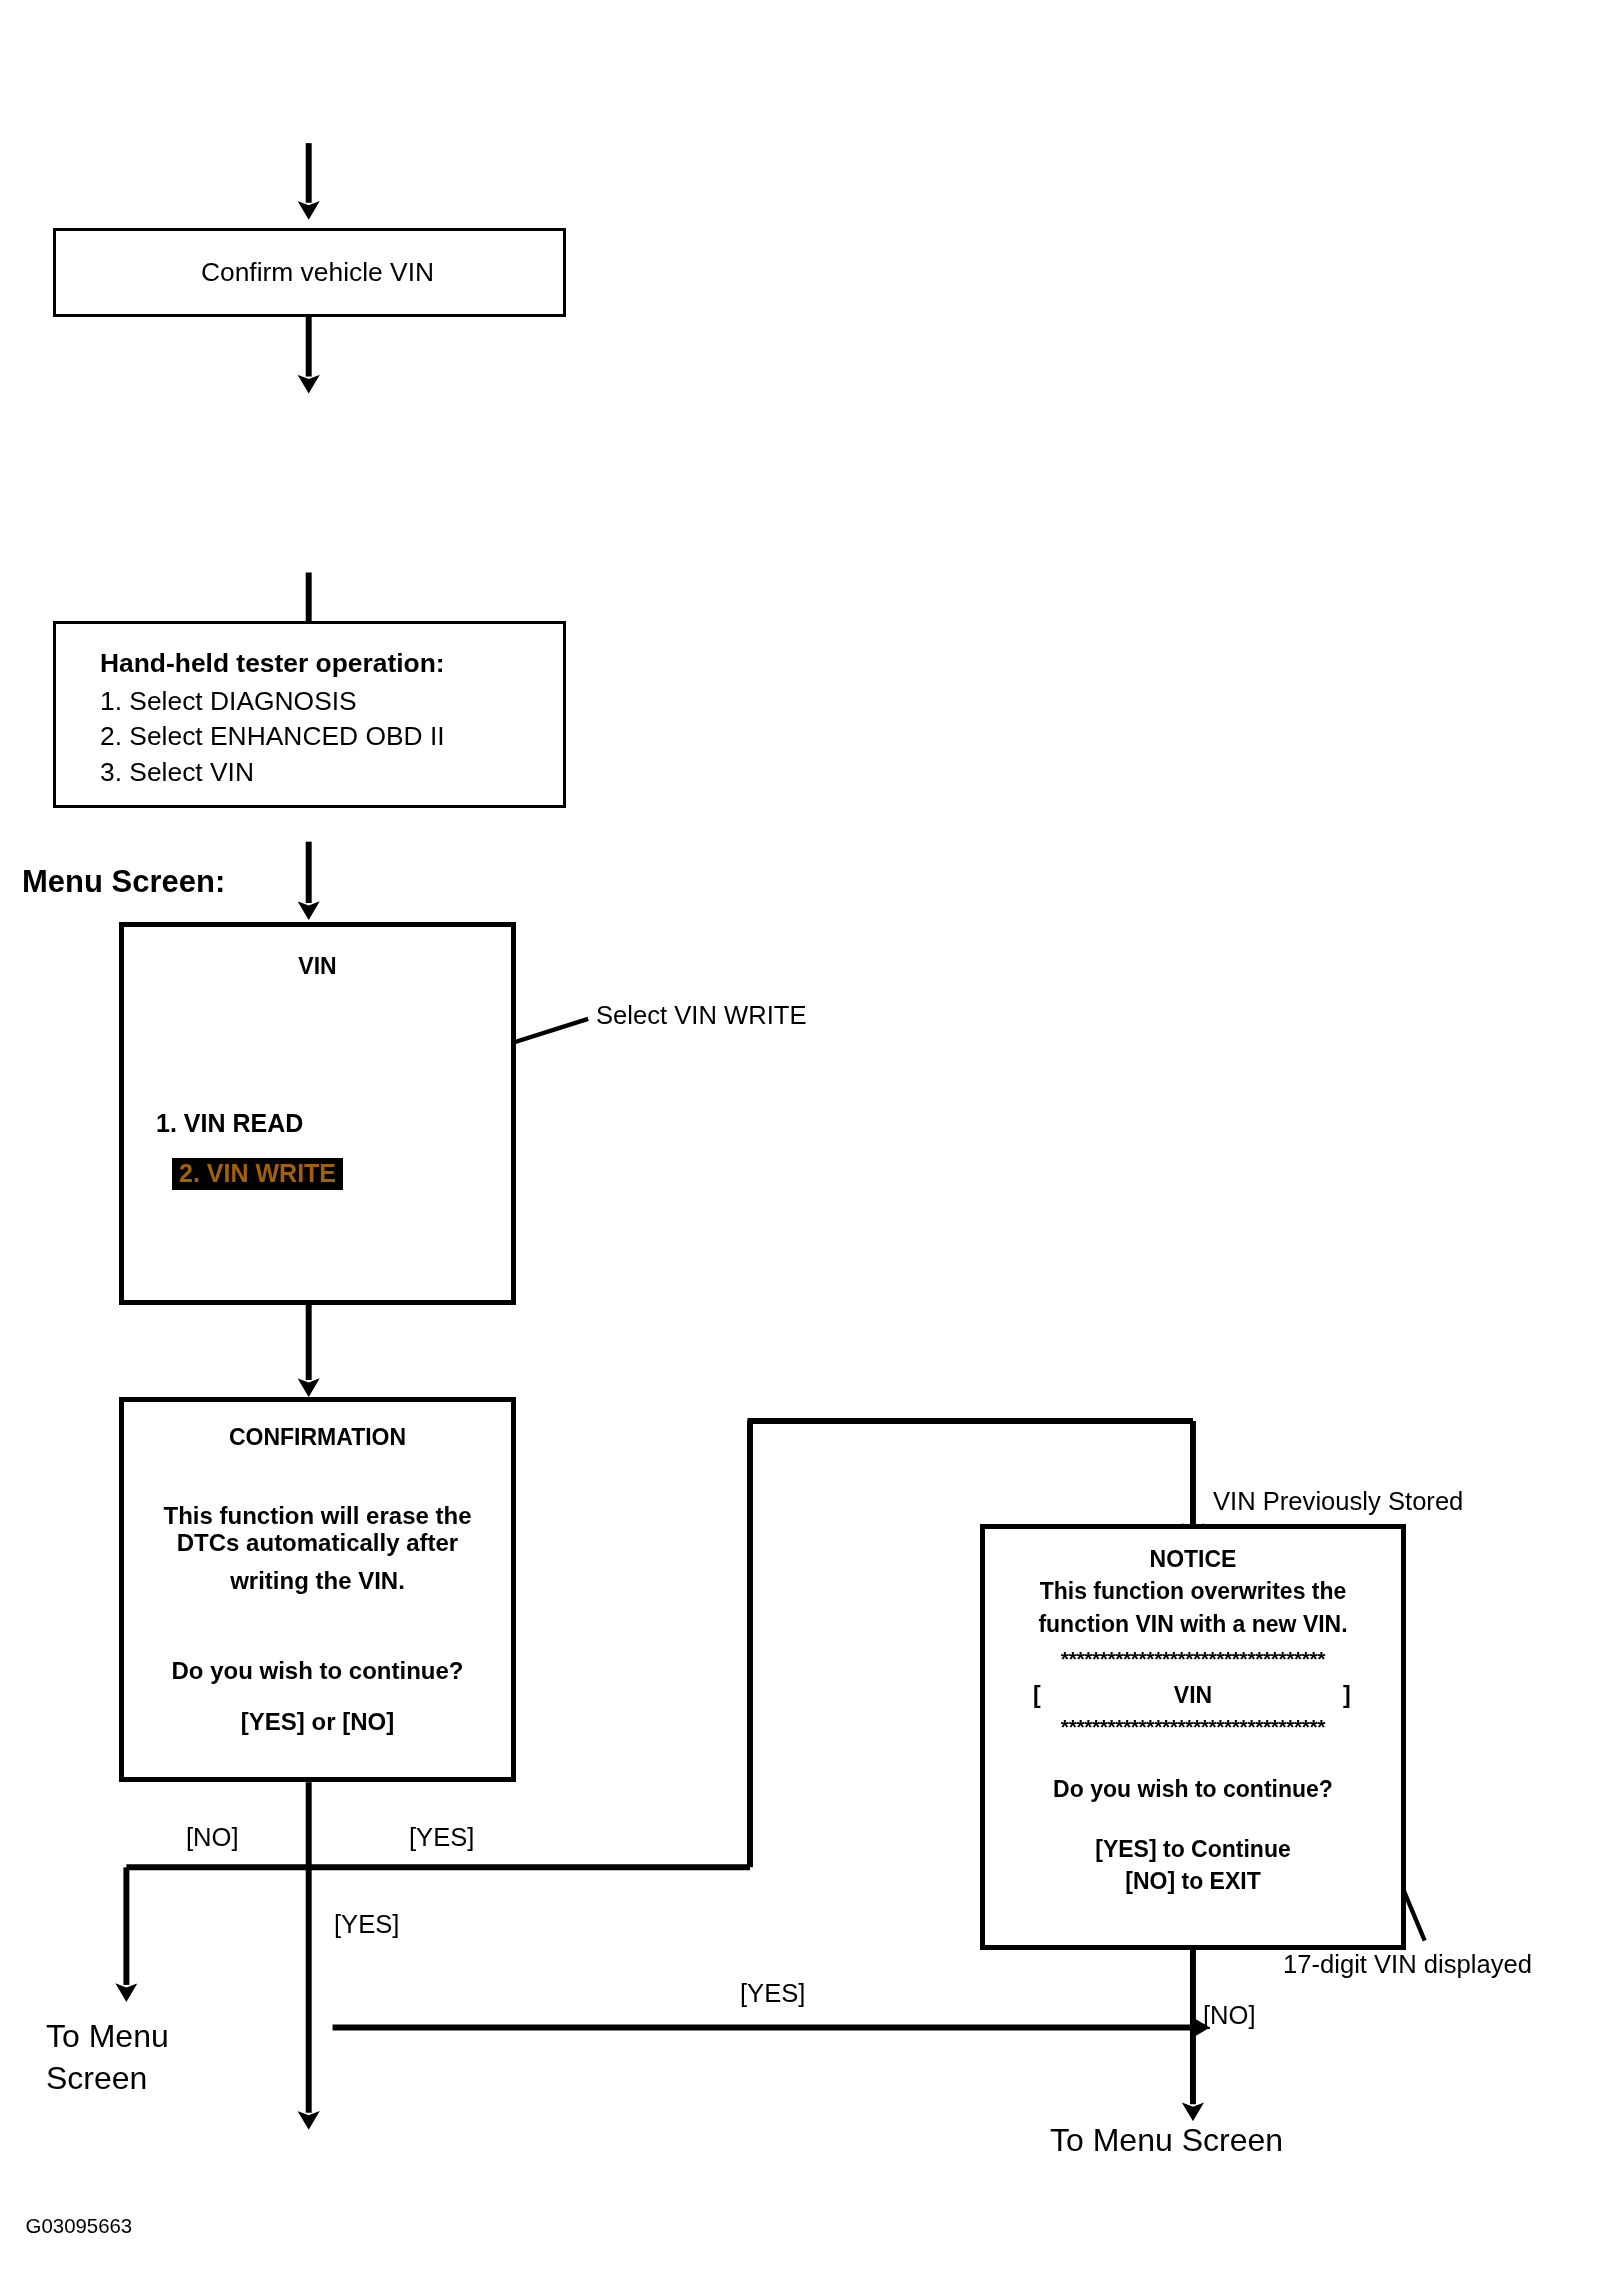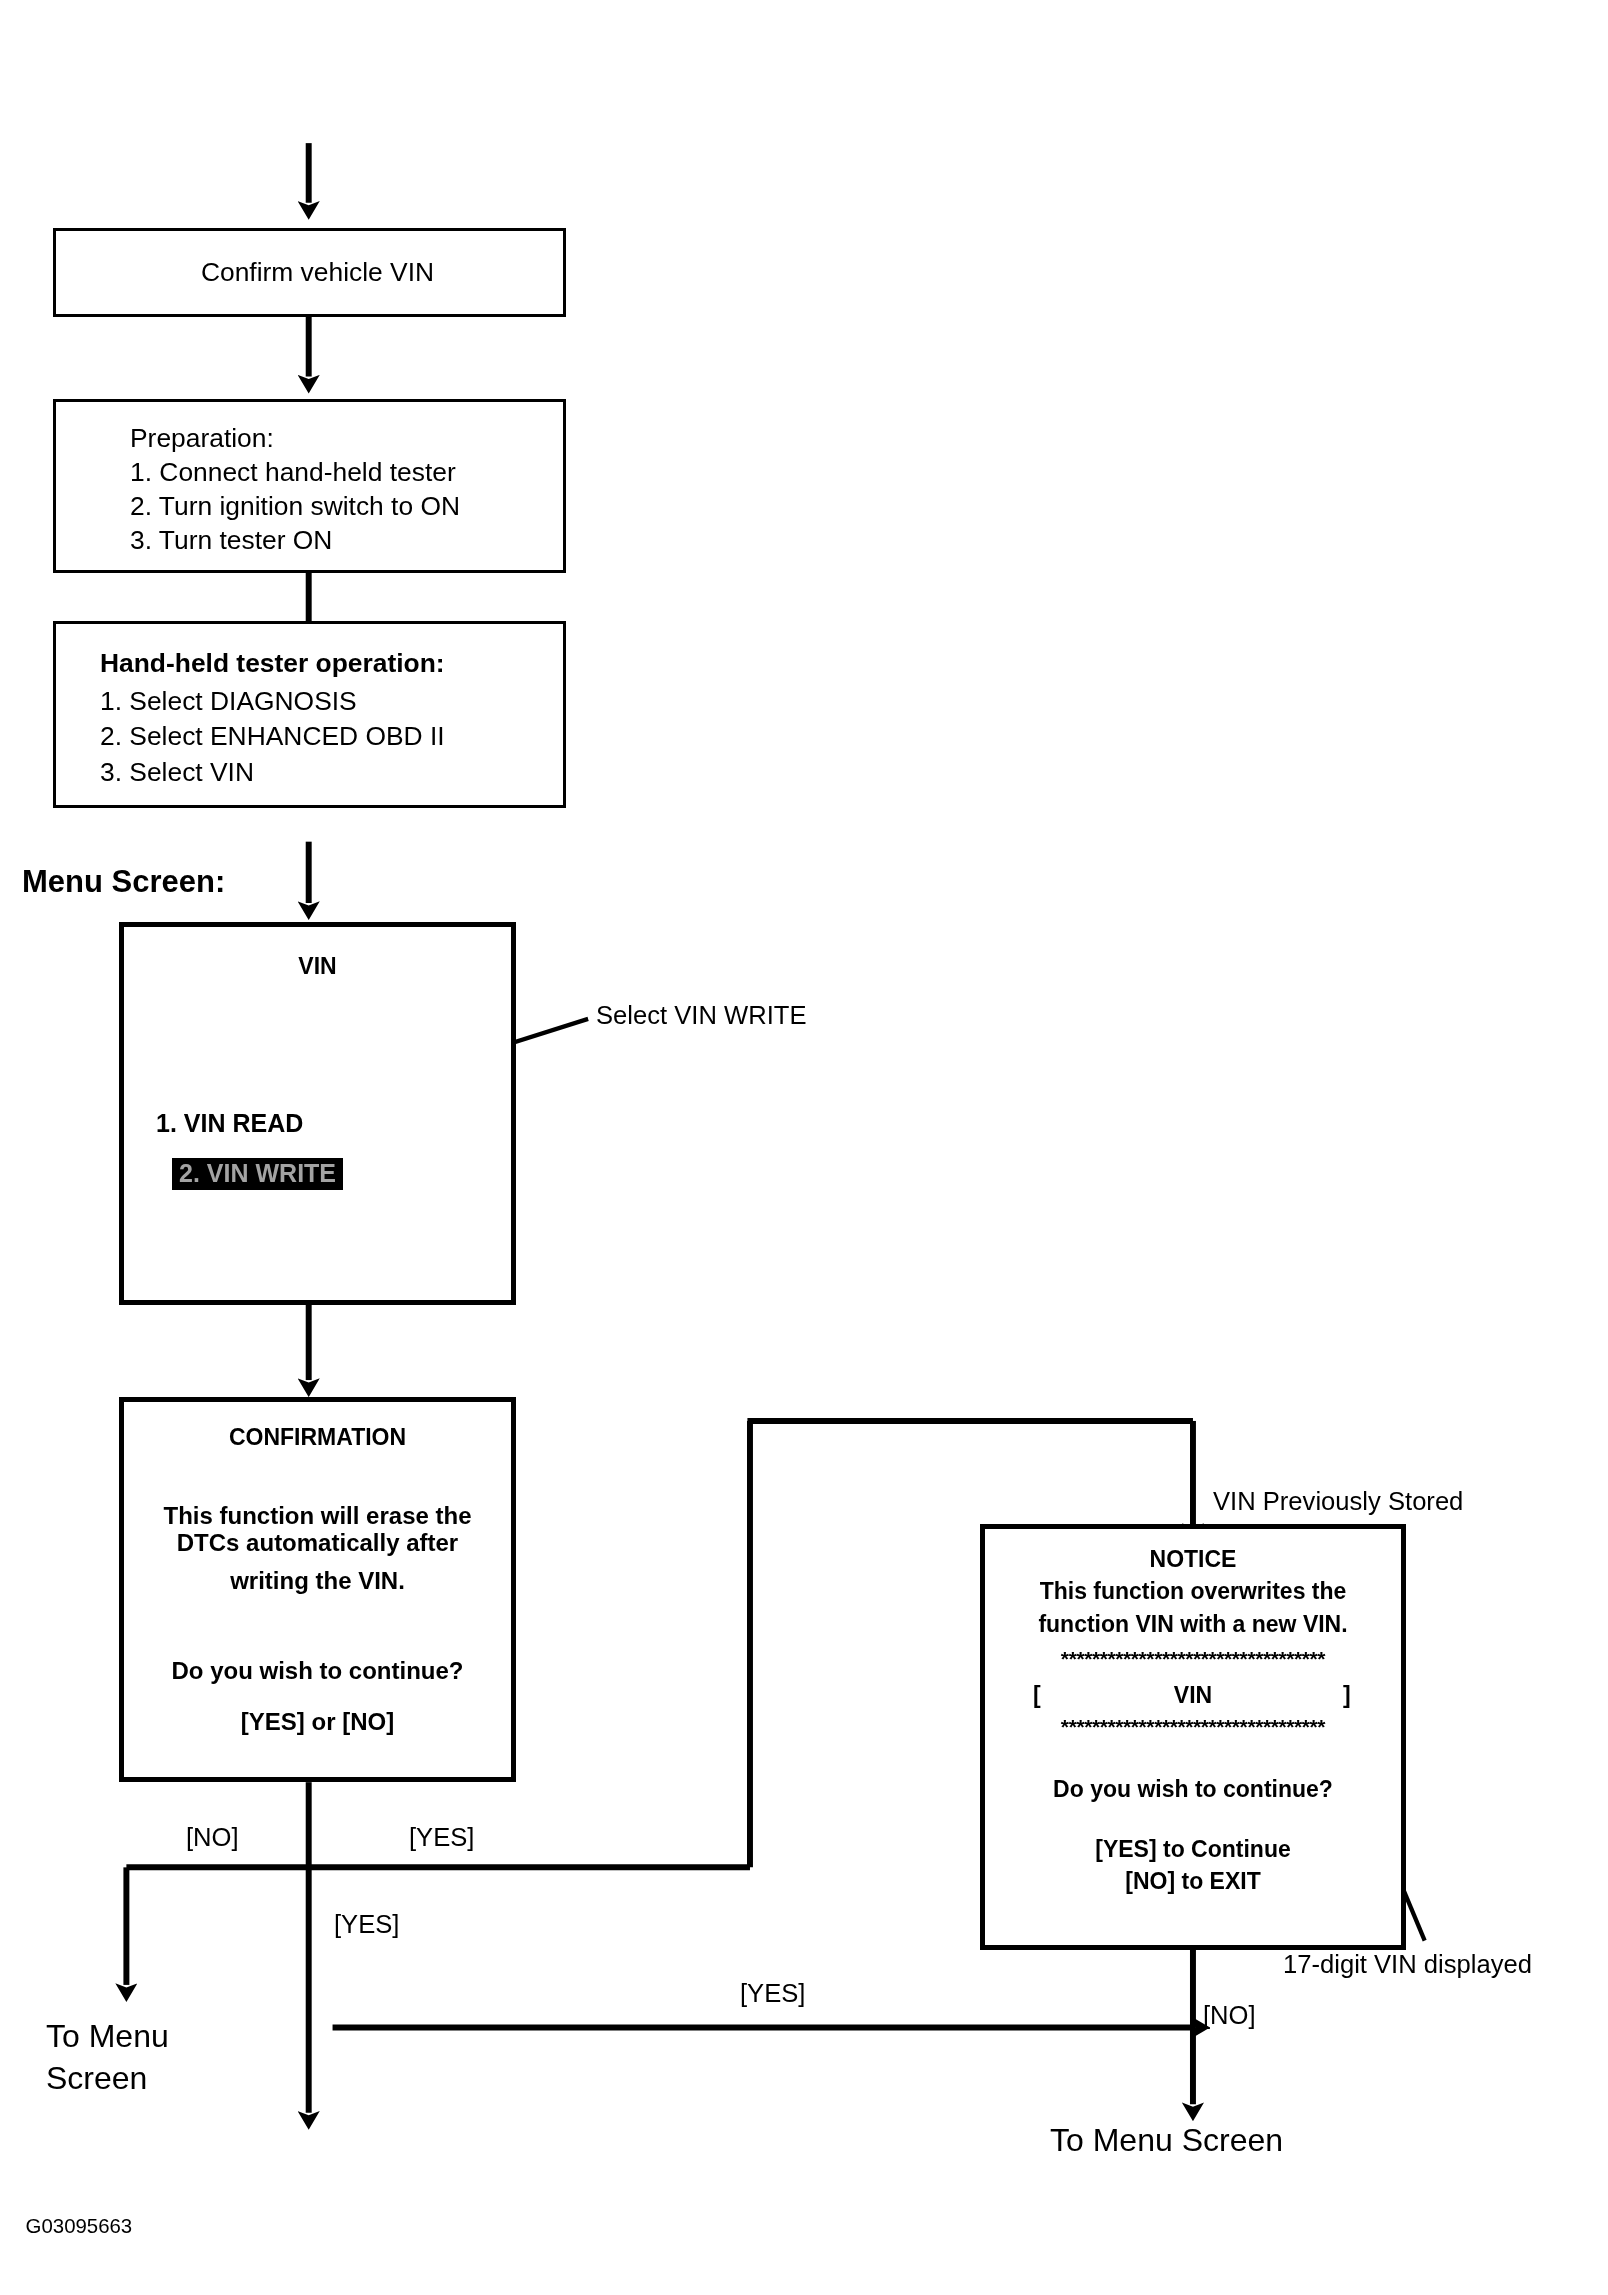--- a/index.html
+++ b/index.html
@@ -42,21 +42,21 @@
   .f-notice{ font-size:23px; font-weight:bold; }
   .f-stars{ font-size:21px; font-weight:bold; letter-spacing:-0.4px;}
   .f-anno{ font-size:25.6px; }
   .f-menuscreen{ font-size:31px; font-weight:bold; }
   .f-tomenu{ font-size:32px; }
   .f-id{ font-size:20.4px; }
   .f-edge{ font-size:25.6px; }
 
   .invert{
     background:#000;
-    color:#a3a3a3;
+    color:#a16207;
     display:inline-block;
     padding:0.9px 6.8px 2.6px 6.8px;
   }
   .lines-tight{ line-height:1.30; }
   .lines-loose{ line-height:1.42; }
 </style>
 </head>
 <body>
 
 <div id="canvas">
@@ -103,26 +103,20 @@
       <line x1="400" y1="1288" x2="690" y2="1196"></line>
       <line x1="1560" y1="2010" x2="1672" y2="2278"></line>
     </g>
   </svg>
 
 
   <div class="box ctr" style="left:53px; top:228px; width:513px; height:89px;">
     <div class="txt f-body" style="left:0; top:25.6px; width:100%; text-align:center;">Confirm vehicle VIN</div>
   </div>
 
-  <div class="box lft lines-tight" style="left:53px; top:399px; width:513px; height:174px;">
-    <div class="txt f-body" style="left:66px; top:19px;">Preparation:</div>
-    <div class="txt f-body" style="left:66px; top:53px;">1. Connect hand-held tester</div>
-    <div class="txt f-body" style="left:66px; top:87px;">2. Turn ignition switch to ON</div>
-    <div class="txt f-body" style="left:66px; top:121px;">3. Turn tester ON</div>
-  </div>
 
   <div class="box lft lines-tight" style="left:53px; top:621px; width:513px; height:187px;">
     <div class="txt f-body b" style="left:36px; top:22px;">Hand-held tester operation:</div>
     <div class="txt f-body" style="left:36px; top:60px;">1. Select DIAGNOSIS</div>
     <div class="txt f-body" style="left:36px; top:95px;">2. Select ENHANCED OBD II</div>
     <div class="txt f-body" style="left:36px; top:131px;">3. Select VIN</div>
   </div>
 
   <div class="txt f-menuscreen" style="left:22px; top:864px;">Menu Screen:</div>
 

